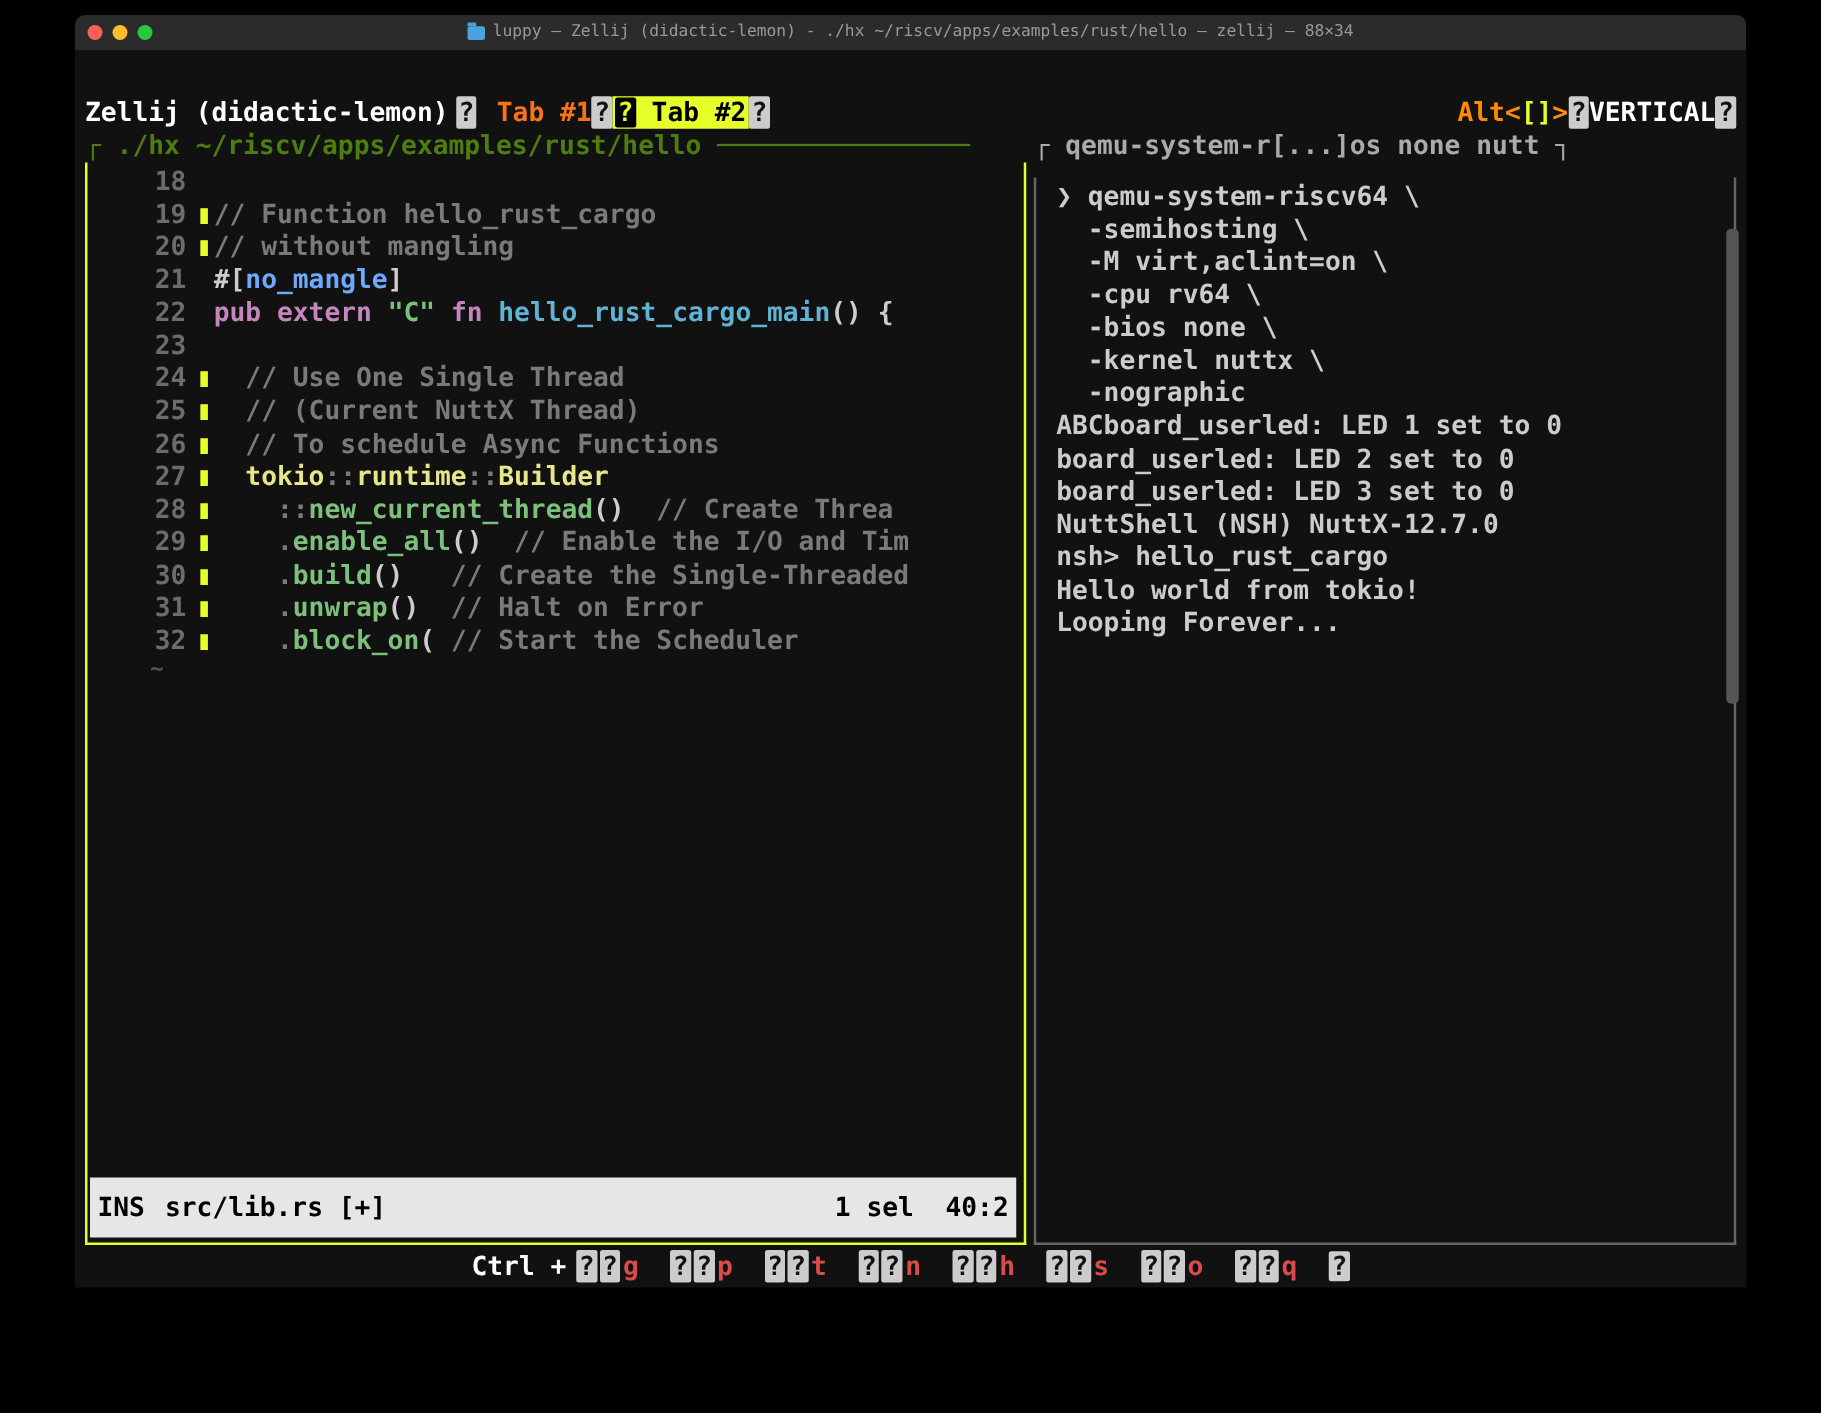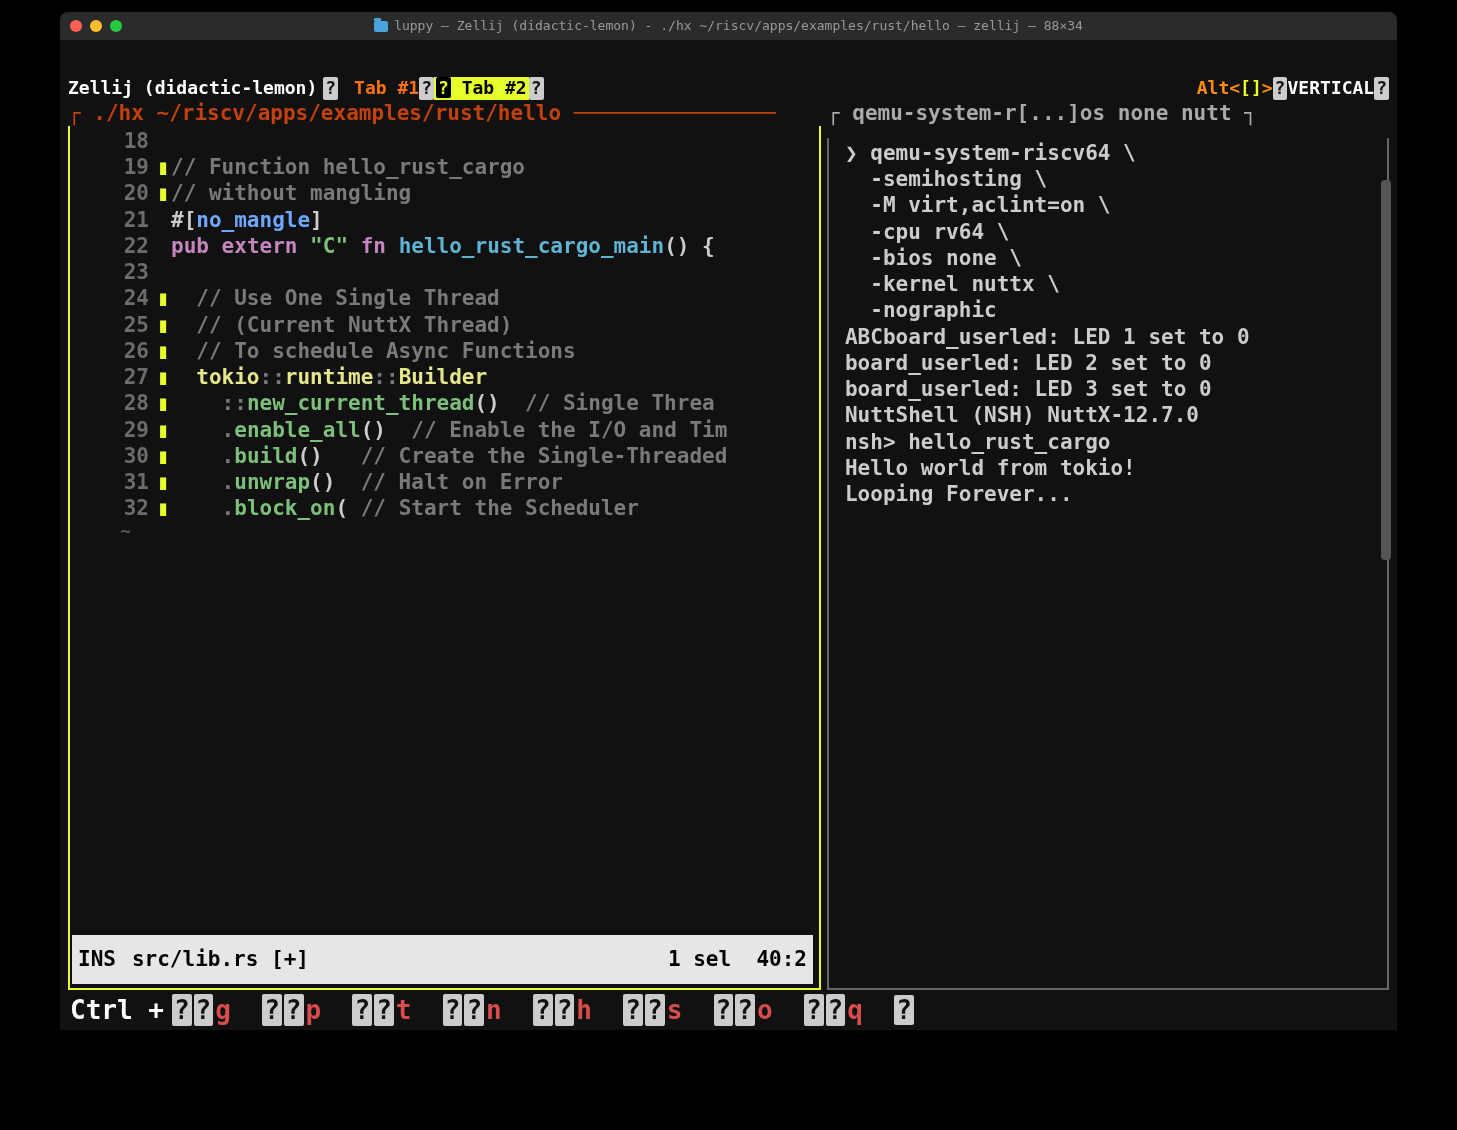--- a/index.html
+++ b/index.html
@@ -68,21 +68,21 @@
     font-weight: 600;
     height: calc(100% - 28px);
     display: flex;
     flex-direction: column;
   }
   .topbar {
     display: flex;
     align-items: baseline;
     gap: 0;
     white-space: nowrap;
-    font-size: 18px;
+    font-size: 21px;
   }
   .zellij-label { color: #fff; }
   .boxchar {
     background: #ccc;
     color: #111;
     padding: 0 2px;
     border-radius: 2px;
     font-weight: 800;
   }
   .tab1 { color: #f97316; margin-left: 16px; }
@@ -106,21 +106,21 @@
   .pane {
     display: flex;
     flex-direction: column;
     min-height: 0;
     position: relative;
   }
   .pane.left { flex: 0 0 57%; }
   .pane.right { flex: 1; gap: 12px; }
   .pane-title {
     font-size: 21px;
-    color: #c2410c;
+    color: #4d7c0f;
     white-space: nowrap;
     overflow: hidden;
   }
   .pane-title.inactive { color: #aaa; }
   .pane-border {
     border: 2px solid #e6ff2a;
     border-top: none;
     flex: 1;
     padding: 2px 4px 0 0;
     display: flex;
@@ -186,26 +186,27 @@
   .scrollbar {
     position: absolute;
     right: -2px;
     top: 80px;
     width: 10px;
     height: 380px;
     background: #555;
     border-radius: 4px;
   }
   .bottombar {
-    font-size: 26px;
+    font-size: 21px;
     display: flex;
     align-items: baseline;
     gap: 8px;
     padding: 4px 2px 0 2px;
     white-space: nowrap;
+    justify-content: center;
   }
   .ctrl { color: #fff; font-weight: 700; }
   .shortcut {
     display: inline-flex;
     align-items: baseline;
     gap: 2px;
   }
   .shortcut .key { color: #d94c4c; }
   .sp { display:inline-block; width:6px; }
 </style>
@@ -253,21 +254,21 @@
               <div class="code-line"><span class="gutter">18</span><span class="marker"> </span><span class="code"></span></div>
               <div class="code-line"><span class="gutter">19</span><span class="marker">▮</span><span class="code"><span class="c-comment">// Function hello_rust_cargo</span></span></div>
               <div class="code-line"><span class="gutter">20</span><span class="marker">▮</span><span class="code"><span class="c-comment">// without mangling</span></span></div>
               <div class="code-line"><span class="gutter">21</span><span class="marker"> </span><span class="code"><span class="c-attr">#[</span><span class="c-attr-inner">no_mangle</span><span class="c-attr">]</span></span></div>
               <div class="code-line"><span class="gutter">22</span><span class="marker"> </span><span class="code"><span class="c-kw">pub</span> <span class="c-kw">extern</span> <span class="c-str">"C"</span> <span class="c-kw">fn</span> <span class="c-fn">hello_rust_cargo_main</span><span class="c-punct">() {</span></span></div>
               <div class="code-line"><span class="gutter">23</span><span class="marker"> </span><span class="code"></span></div>
               <div class="code-line"><span class="gutter">24</span><span class="marker">▮</span><span class="code">  <span class="c-comment">// Use One Single Thread</span></span></div>
               <div class="code-line"><span class="gutter">25</span><span class="marker">▮</span><span class="code">  <span class="c-comment">// (Current NuttX Thread)</span></span></div>
               <div class="code-line"><span class="gutter">26</span><span class="marker">▮</span><span class="code">  <span class="c-comment">// To schedule Async Functions</span></span></div>
               <div class="code-line"><span class="gutter">27</span><span class="marker">▮</span><span class="code">  <span class="c-type">tokio</span><span class="c-op">::</span><span class="c-type">runtime</span><span class="c-op">::</span><span class="c-type">Builder</span></span></div>
-              <div class="code-line"><span class="gutter">28</span><span class="marker">▮</span><span class="code">    <span class="c-op">::</span><span class="c-call">new_current_thread</span><span class="c-punct">()</span>  <span class="c-comment">// Single Threa</span></span></div>
+              <div class="code-line"><span class="gutter">28</span><span class="marker">▮</span><span class="code">    <span class="c-op">::</span><span class="c-call">new_current_thread</span><span class="c-punct">()</span>  <span class="c-comment">// Create Threa</span></span></div>
               <div class="code-line"><span class="gutter">29</span><span class="marker">▮</span><span class="code">    <span class="c-op">.</span><span class="c-call">enable_all</span><span class="c-punct">()</span>  <span class="c-comment">// Enable the I/O and Tim</span></span></div>
               <div class="code-line"><span class="gutter">30</span><span class="marker">▮</span><span class="code">    <span class="c-op">.</span><span class="c-call">build</span><span class="c-punct">()</span>   <span class="c-comment">// Create the Single-Threaded</span></span></div>
               <div class="code-line"><span class="gutter">31</span><span class="marker">▮</span><span class="code">    <span class="c-op">.</span><span class="c-call">unwrap</span><span class="c-punct">()</span>  <span class="c-comment">// Halt on Error</span></span></div>
               <div class="code-line"><span class="gutter">32</span><span class="marker">▮</span><span class="code">    <span class="c-op">.</span><span class="c-call">block_on</span><span class="c-punct">(</span> <span class="c-comment">// Start the Scheduler</span></span></div>
               <div class="code-line"><span class="gutter">33</span><span class="marker">▮</span><span class="code">      <span class="c-kw">async</span> <span class="c-punct">{</span>  <span class="c-comment">// With this Async Code</span></span></div>
             </div>
           <div class="tilde">~</div>
           <div style="flex:1"></div>
           <div class="statusline">
             <span class="mode">INS</span>

